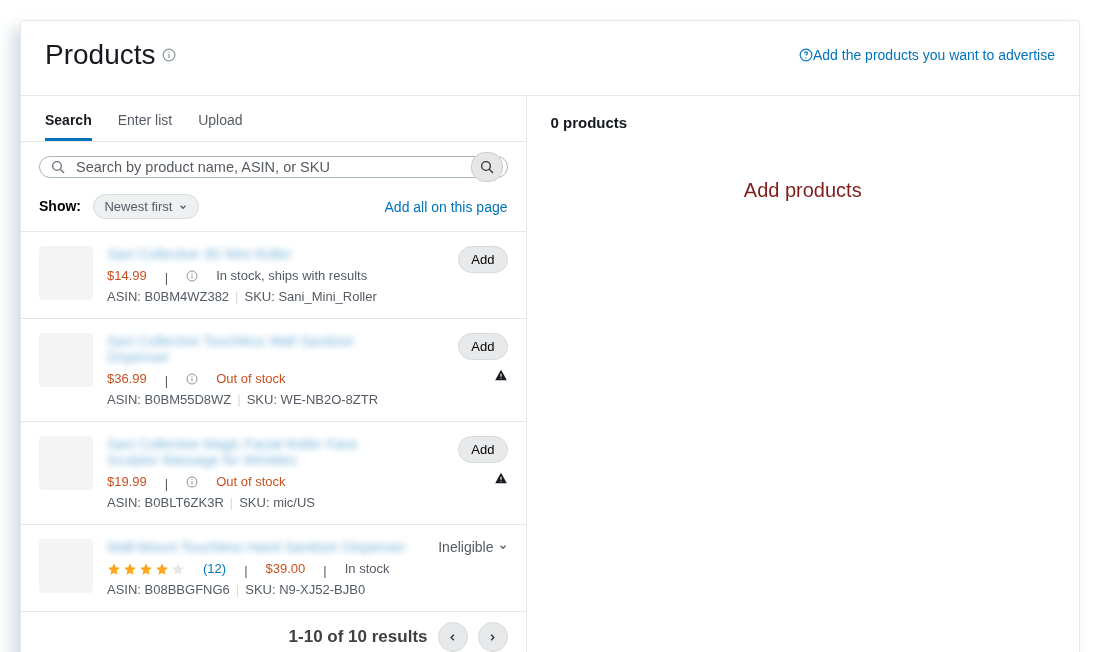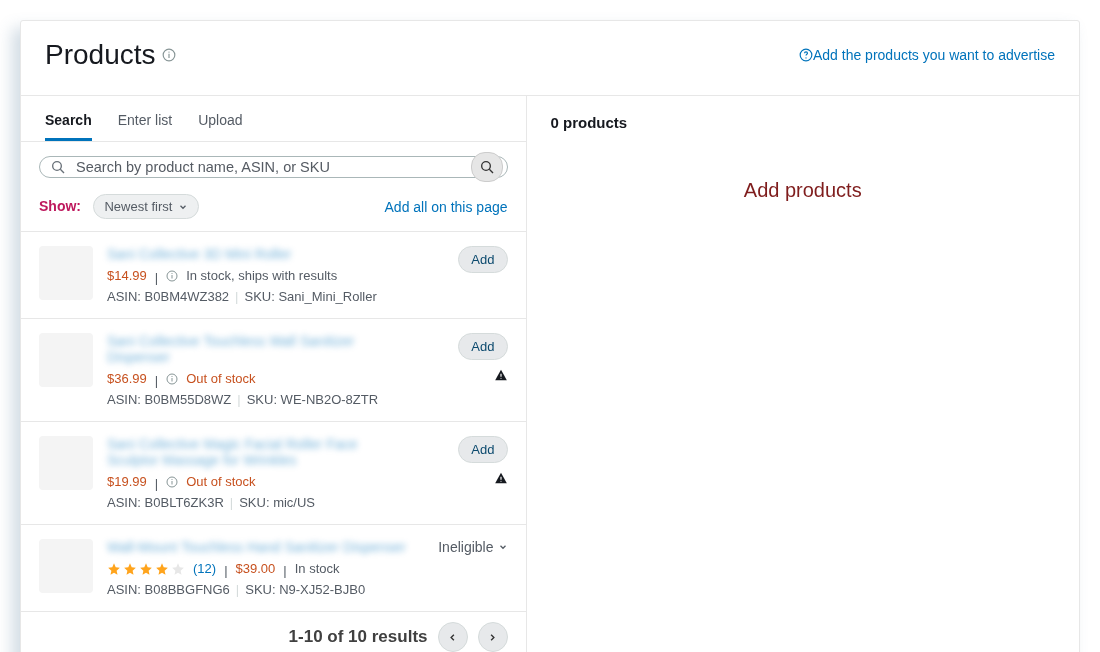--- a/index.html
+++ b/index.html
@@ -26,38 +26,38 @@
 
 .search-row { padding: 14px 18px 10px; display: flex; gap: 6px; align-items: center; }
 .search-wrap { flex: 1; position: relative; display: flex; align-items: center; border: 1px solid #aab7b8; border-radius: 18px; padding: 0 4px 0 10px; height: 22px; }
 .search-wrap .sicon { width:16px; height:16px; color:#687078; }
 .search-input { flex:1; border: none; outline: none; font-size: 14.5px; padding: 8px 10px; background: transparent; color:#16191f; }
 .search-input::placeholder { color: #555b63; }
 .search-btn { width: 32px; height: 30px; border-radius: 14px; background: #e6e6e6; border: 1px solid #ccc; display:flex; align-items:center; justify-content:center; cursor:pointer; }
 .search-btn svg { width:16px; height:16px; color:#333; }
 
 .controls-row { display:flex; justify-content:space-between; align-items:center; padding: 6px 18px 12px; border-bottom: 1px solid #e7e7e7;}
-.show-label { font-size: 14px; color:#be185d; font-weight:700; margin-right:8px; }
+.show-label { font-size: 14px; color:#000000; font-weight:700; margin-right:8px; }
 .sort-pill { display:inline-flex; align-items:center; gap:6px; font-size:13px; color:#545b64; background:#eef0f1; border:1px solid #d5dbdb; border-radius:14px; padding:4px 10px; cursor:pointer; }
 .sort-pill svg { width:10px; height:10px; }
 .add-all { color:#0073bb; font-size:14px; text-decoration:none; }
 
 .product { display:flex; gap:14px; padding: 14px 18px; border-bottom:1px solid #e7e7e7; }
 .thumb { width:54px; height:54px; background:#f4f4f4; border-radius:4px; }
 .pinfo { flex:1; min-width:0; font-size:13px; color:#545b64; }
 .pname { color:#0073bb; font-size:14px; filter: blur(3px); opacity:0.55; margin-bottom:4px; max-width:360px; }
-.pmeta { display:flex; align-items:center; gap:8px; color:#545b64; font-size:13px; }
+.pmeta { display:flex; align-items:center; gap:18px; color:#545b64; font-size:13px; }
 .price { color:#c7511f; font-weight:400; }
 .info-sm { width:12px; height:12px; color:#879596; }
 .stock-out { color:#c7511f; }
 .ids { margin-top:4px; font-size:13px; color:#545b64; }
 .ids .sep { color:#d5dbdb; margin:0 6px; }
 
 .action-col { width:86px; text-align:right; display:flex; flex-direction:column; align-items:flex-end; gap:8px; }
-.add-btn { background:#e7e9eb; border:1px solid #d5dbdb; color:#0c4a6e; font-size:13px; padding:5px 12px; border-radius:14px; cursor:pointer; }
+.add-btn { background:#e7e9eb; border:1px solid #d5dbdb; color:#000000; font-size:13px; padding:5px 12px; border-radius:14px; cursor:pointer; }
 .ineligible { color:#545b64; font-size:14px; display:flex; align-items:center; gap:4px; cursor:pointer; }
 .ineligible svg { width:10px; height:10px; }
 .warn { width:14px; height:14px; color:#16191f; }
 
 .stars { display:flex; align-items:center; gap:2px; }
 .star { width:14px; height:14px; color:#ffa41c; }
 .star.empty { color:#e7e7e7; }
 .reviews { color:#0073bb; font-size:13px; }
 
 .pager { display:flex; justify-content:flex-end; align-items:center; gap:10px; padding: 10px 18px; }

